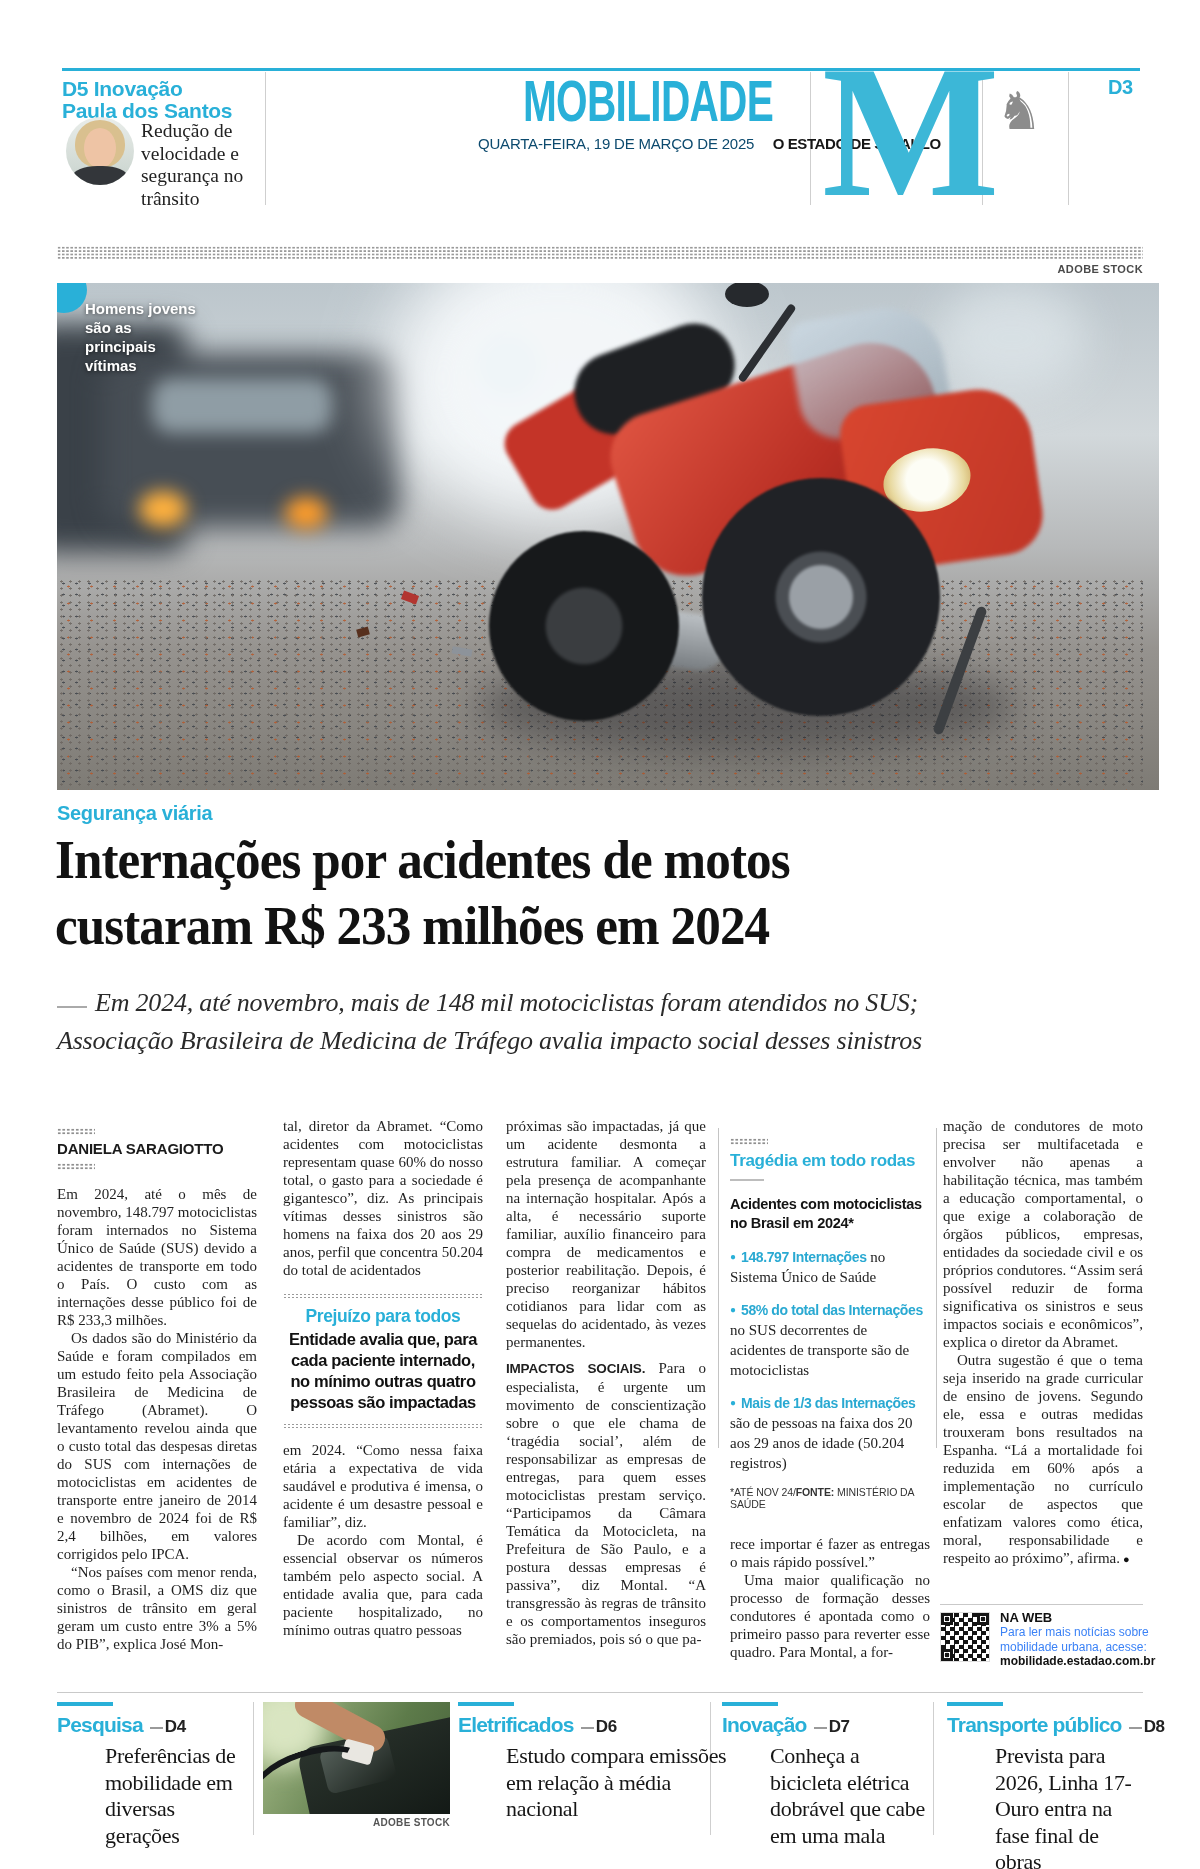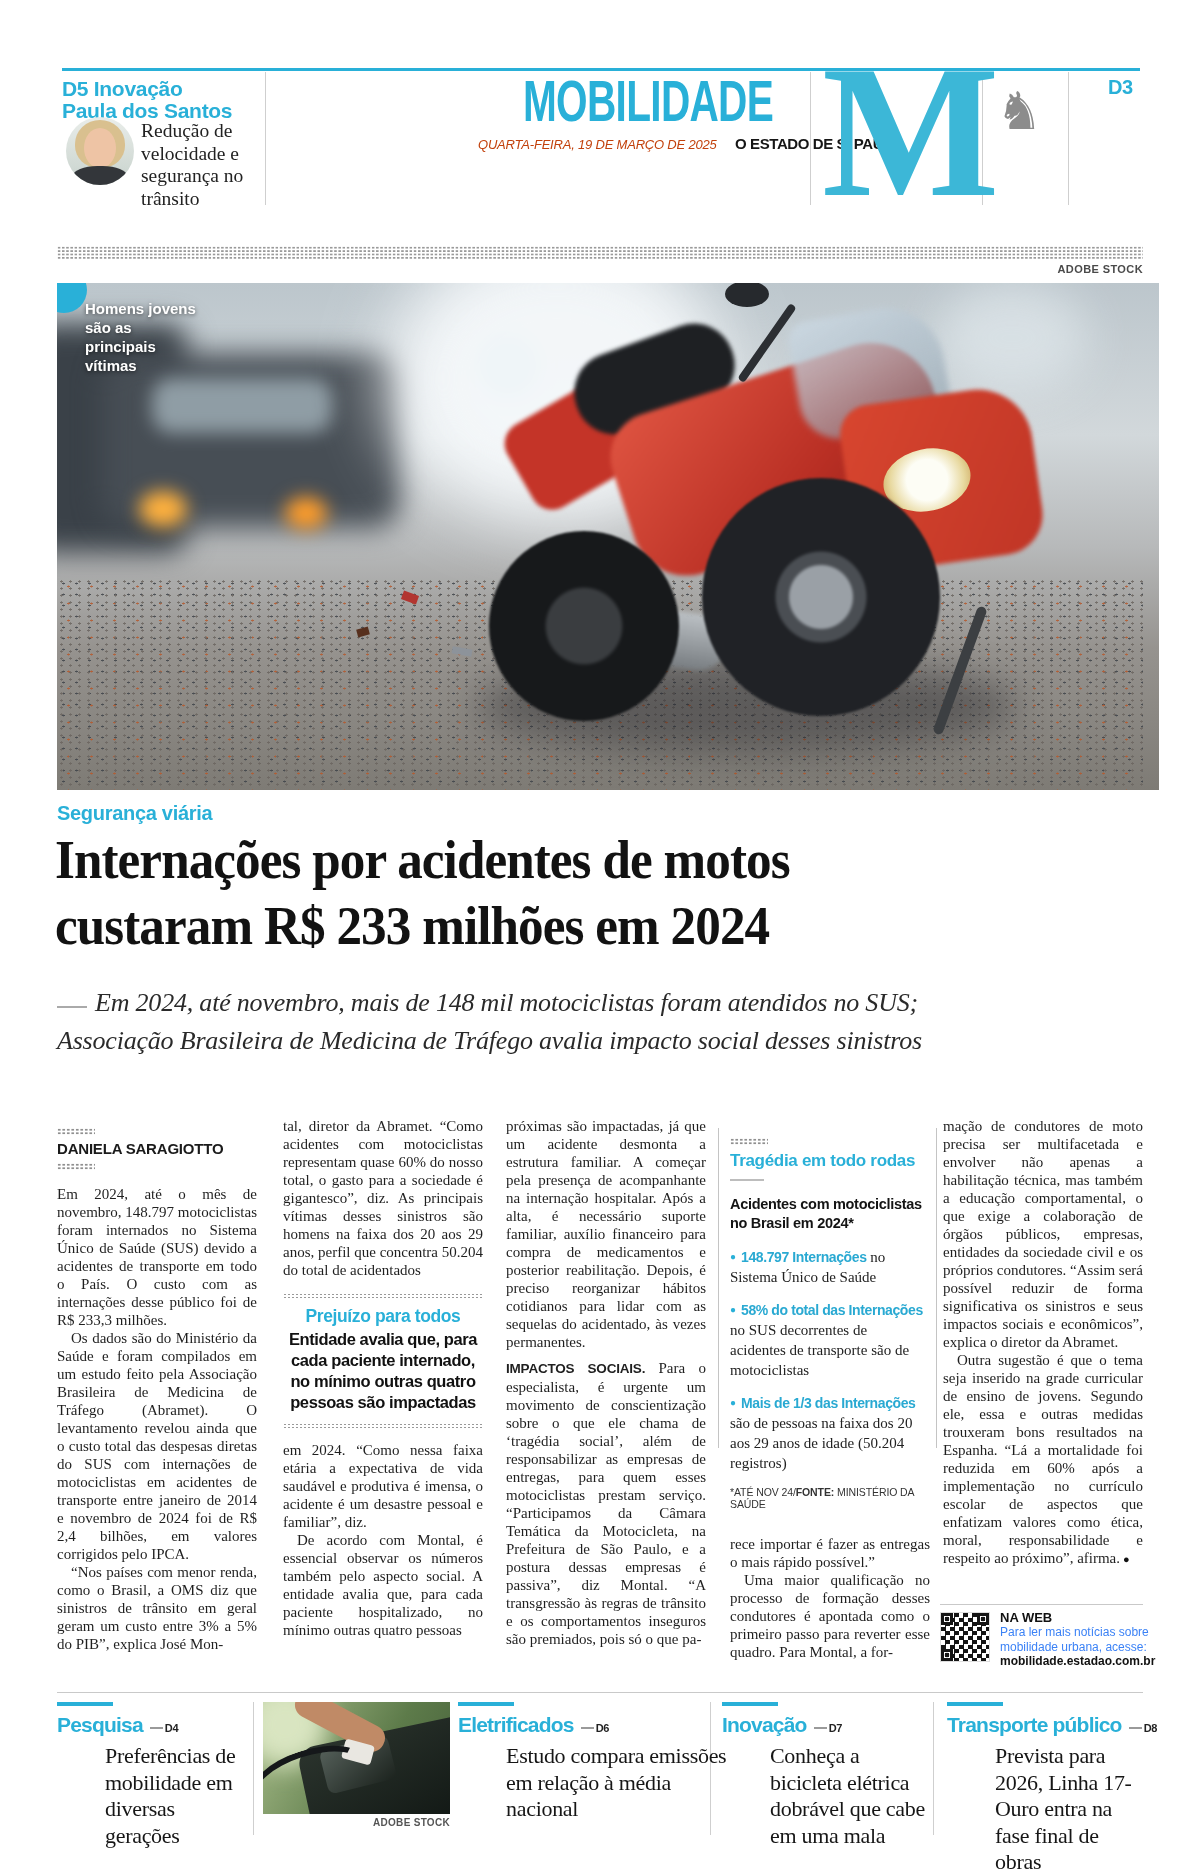--- a/index.html
+++ b/index.html
@@ -14,21 +14,21 @@
   .op-head{left:62px;top:78px;font-size:21px;font-weight:bold;letter-spacing:-0.3px;line-height:22px;color:#29b0d8;}
   .op-teaser{left:141px;top:120px;width:125px;font-size:19.5px;line-height:22.5px;color:#222;}
   .avatar{left:66px;top:117px;width:68px;height:68px;border-radius:50%;overflow:hidden;
           background:linear-gradient(180deg,#e9edea,#c7d2cc);}
   .avatar .hair{position:absolute;left:9px;top:3px;width:50px;height:48px;border-radius:50% 50% 46% 46%;background:#d9c08f;}
   .avatar .face{position:absolute;left:18px;top:11px;width:32px;height:40px;border-radius:50%;background:#eec4a5;}
   .avatar .torso{position:absolute;left:7px;top:49px;width:54px;height:22px;border-radius:45% 45% 0 0;background:#33363a;}
   .mast-title{left:523px;top:72px;font-size:58px;font-weight:bold;color:#29b0d8;line-height:58px;
               letter-spacing:-1px;transform:scaleX(0.70);transform-origin:left top;white-space:nowrap;}
   .dateline{left:478px;top:135px;white-space:nowrap;}
-  .date-txt{font-size:13px;color:#c2410c;letter-spacing:-0.2px;font-style:italic;}
+  .date-txt{font-size:15px;color:#0c4a6e;letter-spacing:-0.2px;}
   .paper-txt{font-size:15px;font-weight:bold;color:#161616;letter-spacing:-0.4px;margin-left:14px;}
   .big-m{left:822px;top:52px;font-size:188px;line-height:160px;font-weight:bold;color:#3cb7d7;
          font-family:"Liberation Serif",serif;}
   .horse{left:996px;top:86px;font-size:52px;line-height:52px;color:#8c8c8c;}
   .pageno{left:1108px;top:76px;font-size:20px;font-weight:bold;color:#29b0d8;letter-spacing:-0.5px;}
 
   
   .halftone{left:57px;top:246px;width:1086px;height:13px;
     background-image:radial-gradient(circle,#9a9a9a 1px,transparent 1.25px);background-size:4.2px 3.4px;}
   .dotstrip{height:7px;background-image:radial-gradient(circle,#8f8f8f 1px,transparent 1.3px);background-size:4.5px 3.5px;}
@@ -103,21 +103,21 @@
   .nw-url{font-size:12px;font-weight:bold;color:#111;}
 
   
   .foot-rule{left:57px;top:1692px;width:1086px;height:1px;background:#c9c9c9;}
   .vdiv{top:1702px;height:133px;width:1px;background:#cfcfcf;}
   .teaser{top:1702px;}
   .t-accent{width:56px;height:4px;background:#29b0d8;margin-bottom:7px;}
   .tlabel{font-family:"Liberation Sans",sans-serif;white-space:nowrap;margin-bottom:6px;}
   .tname{font-size:21px;font-weight:bold;color:#29b0d8;letter-spacing:-0.8px;}
   .tdash{display:inline-block;width:13px;height:2px;background:#9a9a9a;margin:0 2px 3px 7px;}
-  .tpage{font-size:11px;font-weight:bold;color:#222;letter-spacing:-0.3px;}
+  .tpage{font-size:17px;font-weight:bold;color:#222;letter-spacing:-0.3px;}
   .thead{font-size:22px;line-height:26.5px;color:#161616;letter-spacing:-0.3px;margin-left:48px;}
   .ts1{left:57px;width:192px;} .ts3{left:458px;width:240px;} .ts4{left:722px;width:211px;} .ts5{left:947px;width:200px;}
 
   
   .tphoto{left:263px;top:1702px;width:187px;height:112px;overflow:hidden;
           background:linear-gradient(120deg,#a8bd8a,#5d7b4a 60%,#46603a);}
   .tphoto .sh{position:absolute;}
   .tp-credit{left:263px;top:1817px;width:187px;text-align:right;font-size:10px;font-weight:bold;color:#555;letter-spacing:.3px;}
 </style>
 </head>

